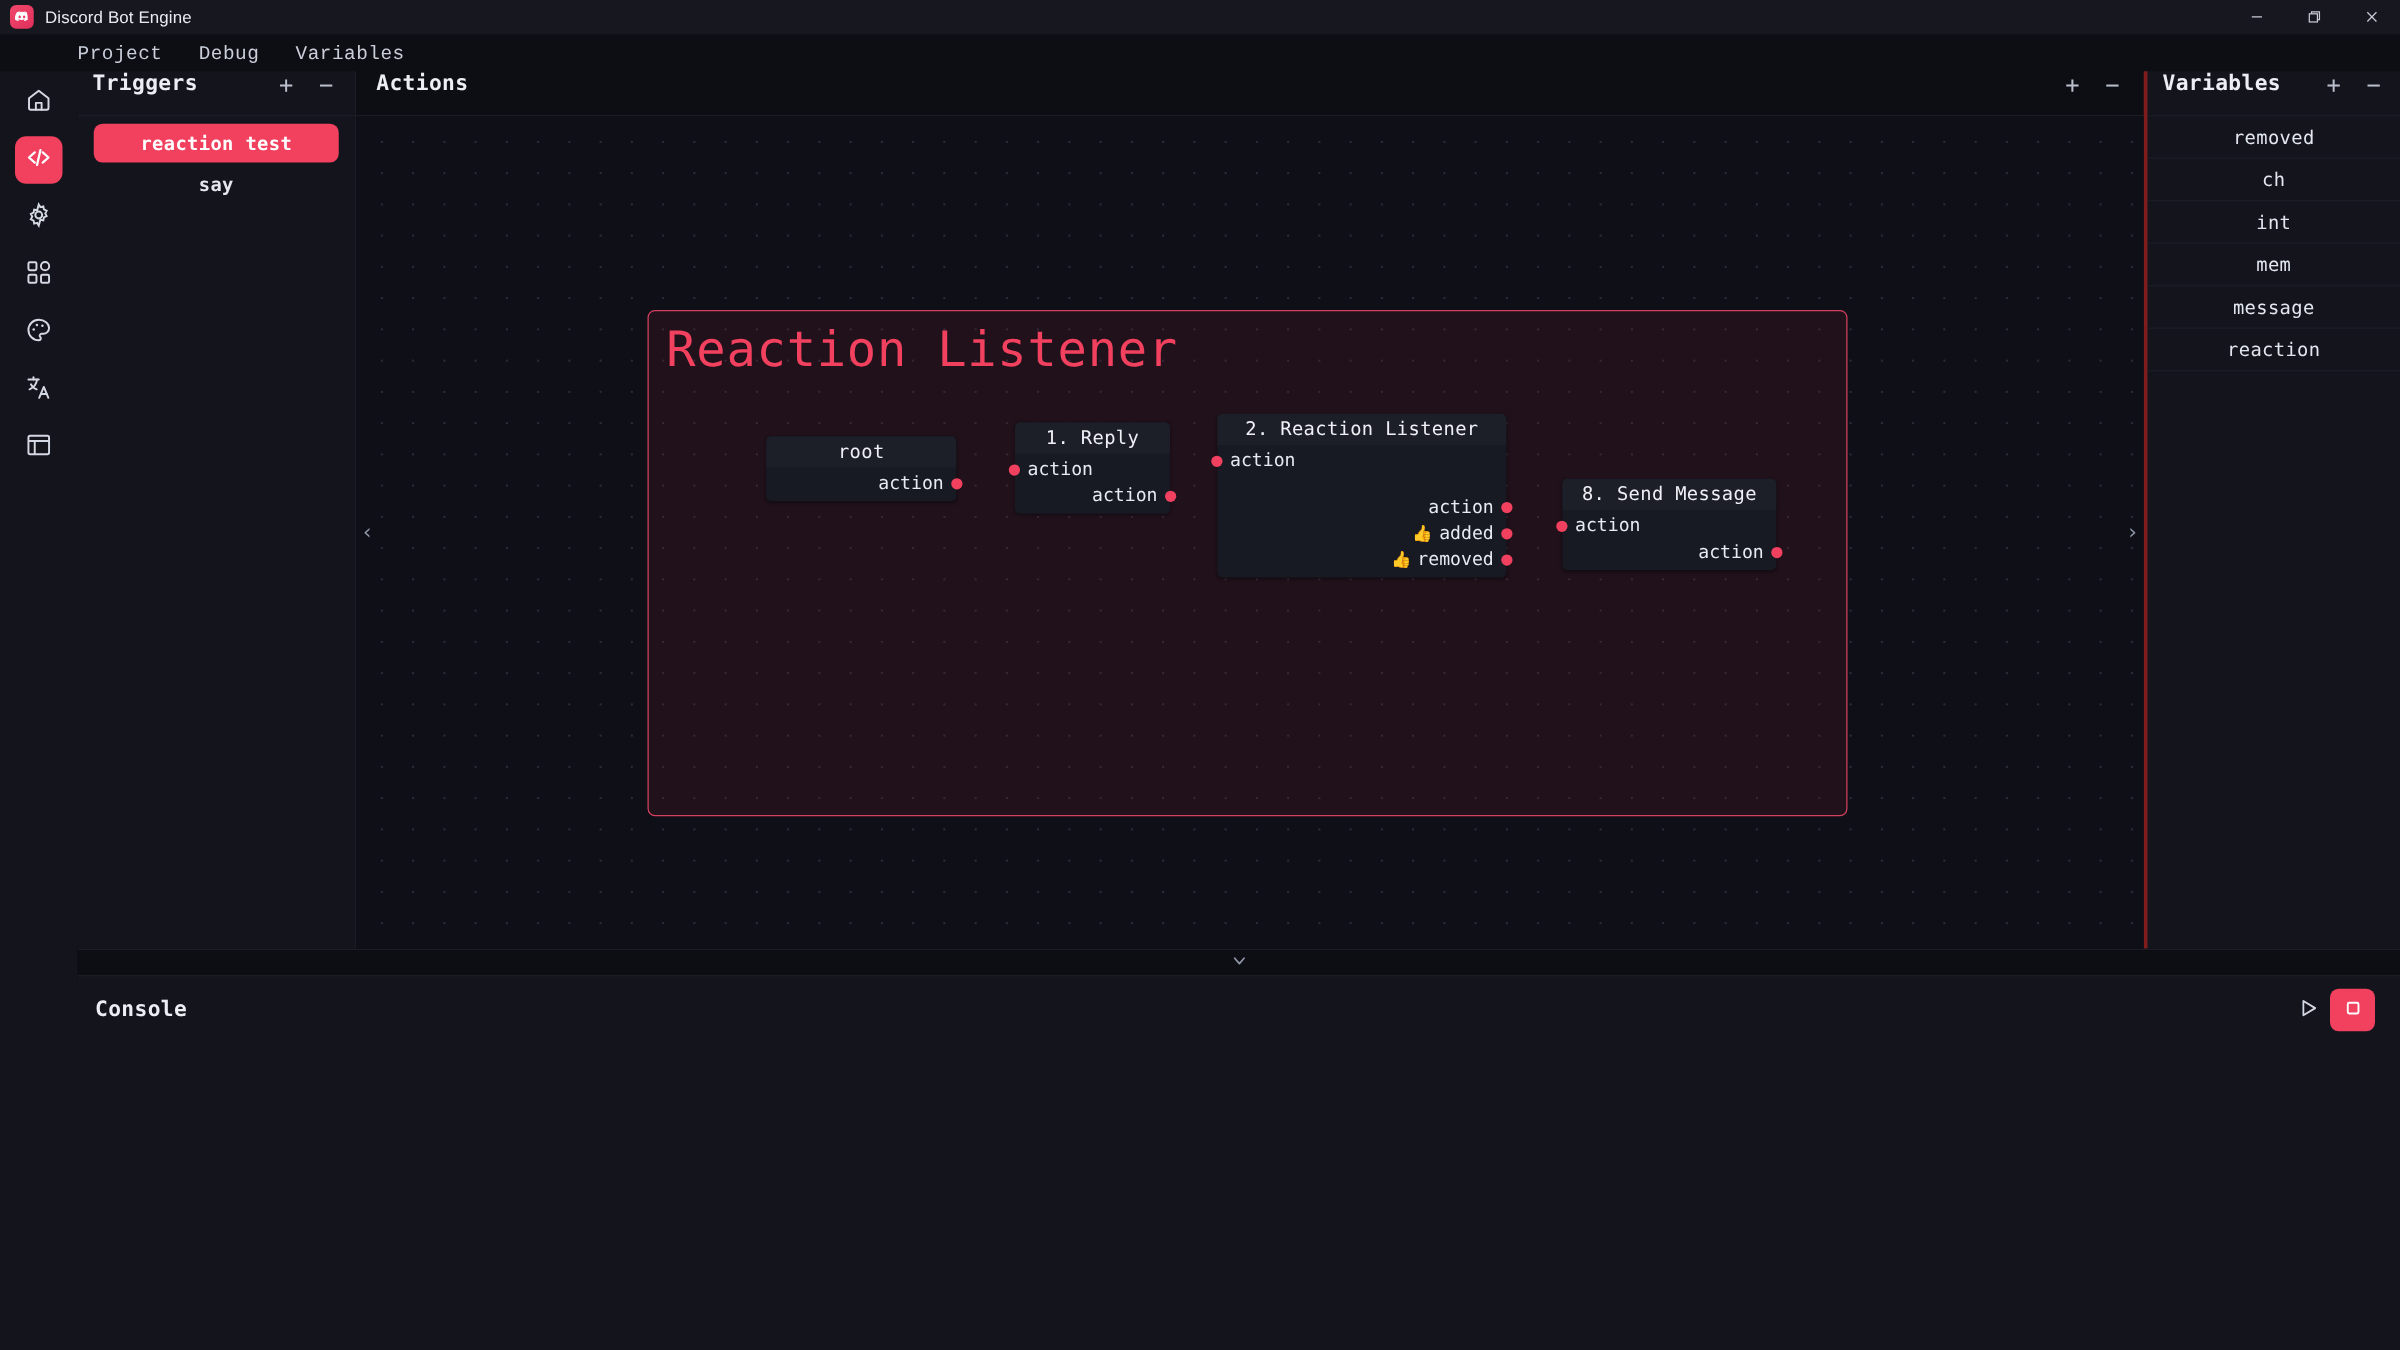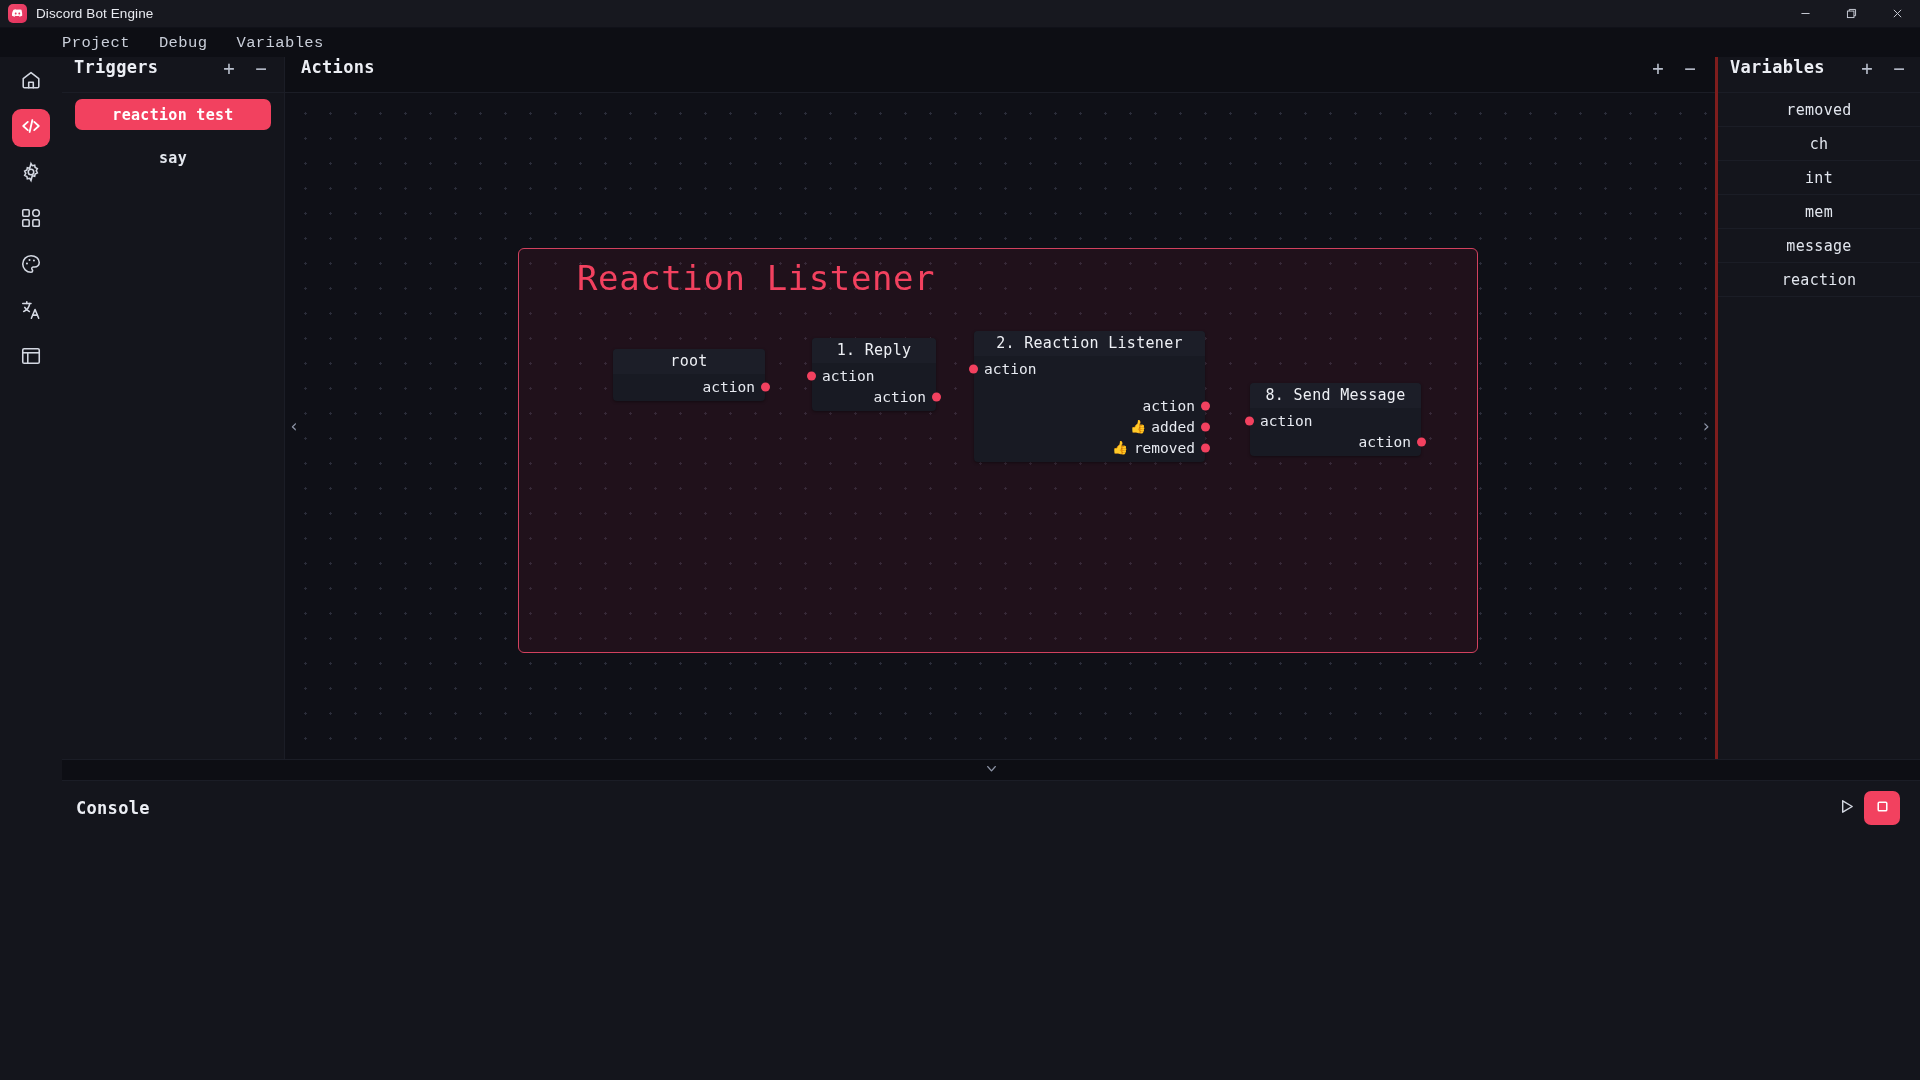--- a/index.html
+++ b/index.html
@@ -84,21 +84,21 @@
     color: #b9bfcc; font-size: 19px; line-height: 1;
   }
 
   
   #triggers {
     width: 223px; background: #14151c; flex-shrink: 0;
     display: flex; flex-direction: column;
     border-right: 1px solid #1b1d26;
   }
   #triggers .panel-header { padding-left: 12px; padding-right: 12px; }
-  .trigger-list { padding: 6px 13px 0 13px; display: flex; flex-direction: column; gap: 12px; }
+  .trigger-list { padding: 6px 13px 0 13px; display: flex; flex-direction: column; gap: 2px; }
   .trigger-item {
     height: 31px; border-radius: 7px;
     display: flex; align-items: center; justify-content: center;
     font-size: 15px; color: #d8dce6; letter-spacing: .3px;
   }
   .trigger-item.selected {
     background: #f2415f; color: #ffffff; font-weight: bold;
   }
   .trigger-item.plain { font-weight: bold; color: #e4e7ee; }
 
@@ -127,21 +127,21 @@
 
   
   .group-box {
     position: absolute;
     border: 1.5px solid #d2415e;
     border-radius: 6px;
     background: rgba(120, 26, 48, 0.17);
   }
   .group-title {
     position: absolute; left: 14px; top: 9px;
-    font-size: 34px; color: #f2415f; letter-spacing: .6px; margin-left: 44px;
+    font-size: 39px; color: #f2415f; letter-spacing: .6px;
   }
 
   
   .node {
     position: absolute;
     border-radius: 4px;
     background: #181a23;
     box-shadow: 0 1px 3px rgba(0,0,0,.4);
   }
   .node-title {

